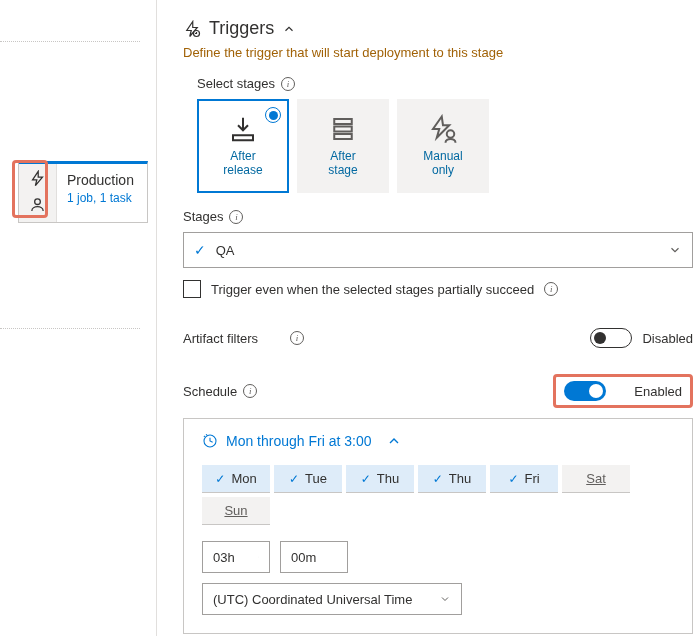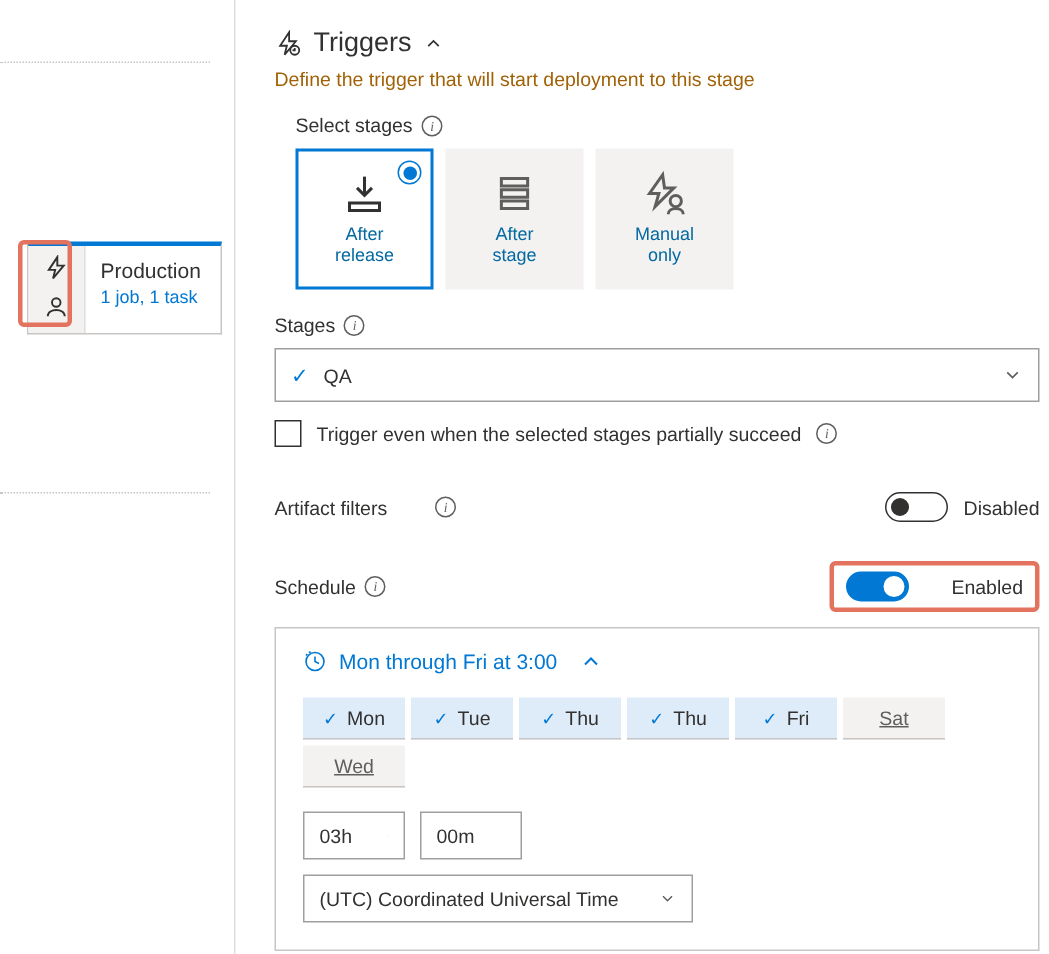--- a/index.html
+++ b/index.html
@@ -449,21 +449,21 @@
           <span>Thu</span>
         </div>
       <div class="day on">
           <span class="ck">✓</span>
           <span>Fri</span>
         </div>
       <div class="day off">
           <span>Sat</span>
         </div>
       <div class="day off">
-          <span>Wed</span>
+          <span>Sun</span>
         </div>
     </div>
     <div class="time-row">
       <div class="sel sm">
         <span>03h</span>
         <svg width="12" height="12" viewBox="0 0 24 24" fill="none" stroke="#605e5c" stroke-width="2">
             <path d="M6 9 l6 6 6-6"></path>
           </svg>
       </div>
       <div class="sel sm">

